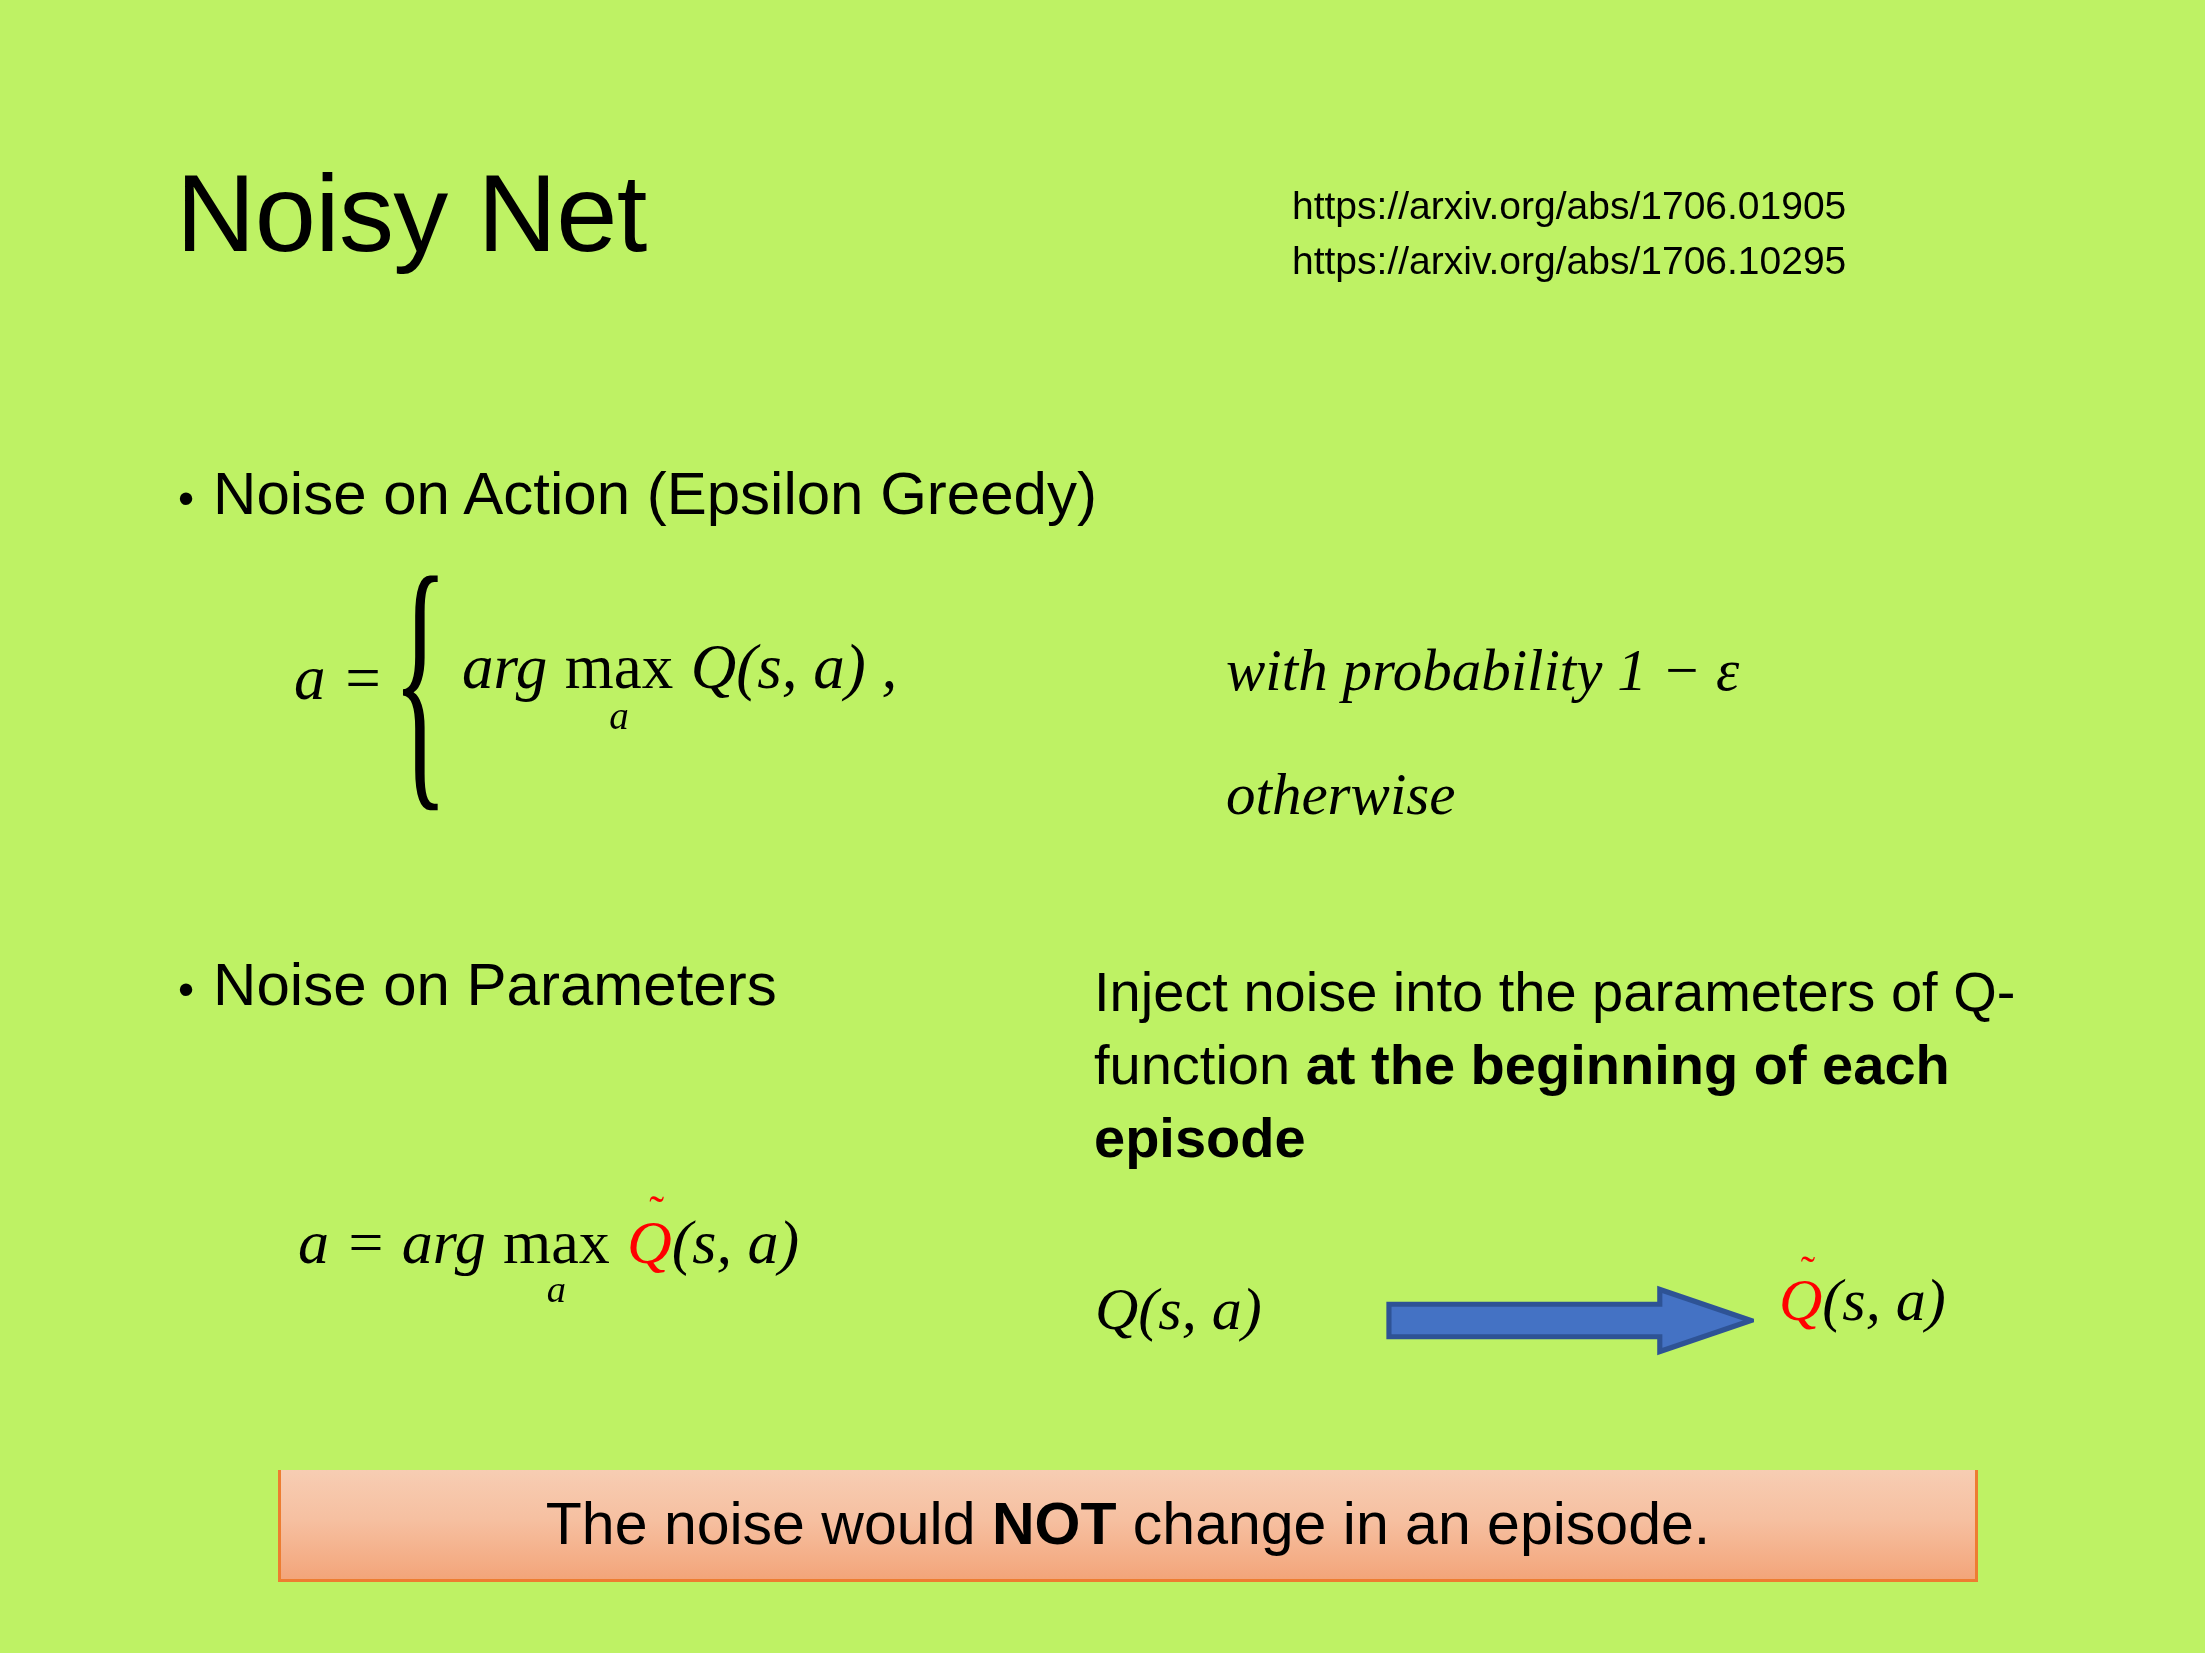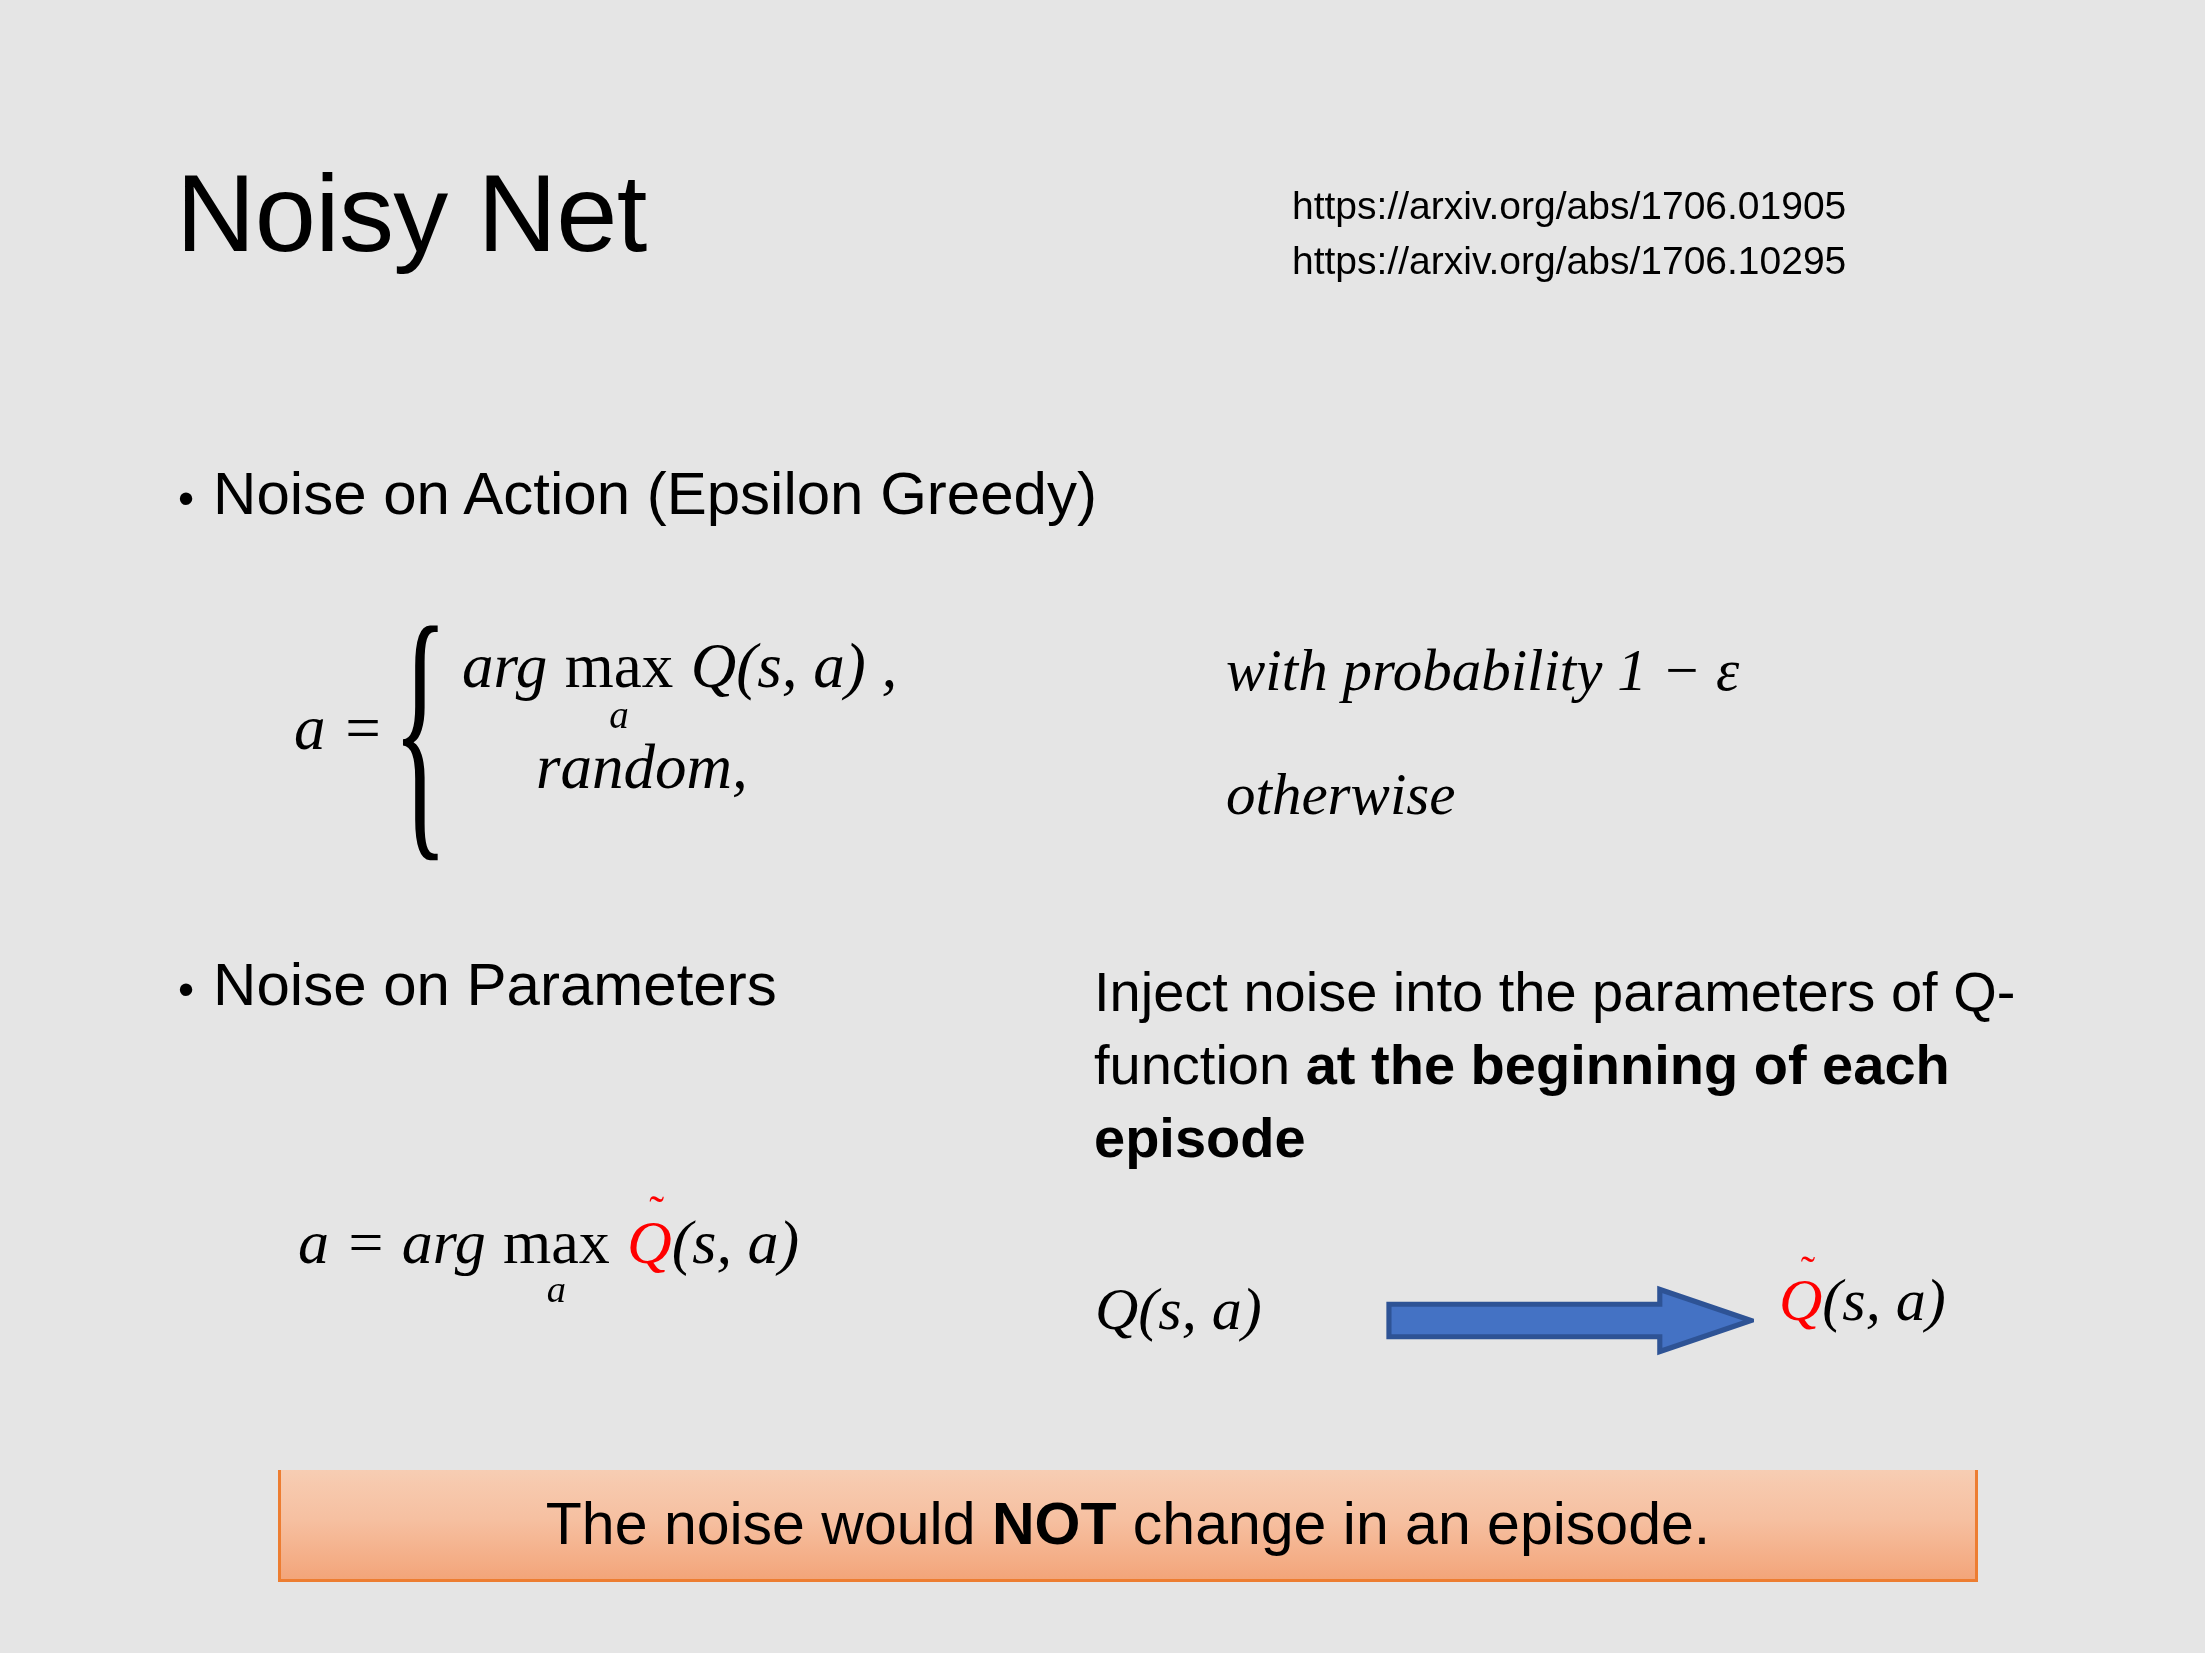--- a/index.html
+++ b/index.html
@@ -15,21 +15,21 @@
     font-family: "Liberation Sans", sans-serif;
     color: #000000;
   }
 
   
   #slide {
     position: absolute;
     left: 0; top: 0;
     width: 2205px;
     height: 1654px;
-    background: #e5e5e5;
+    background: #bef264;
   }
 
   
   #slide-title {
     position: absolute;
     left: 176px;
     top: 158px;
     font-family: "Liberation Sans", sans-serif;
     font-size: 110px;
     font-weight: 400;
@@ -295,23 +295,20 @@
     <span class="brace">{</span>
     <span class="cases">
       <span class="case-line case-1">
         <span class="case-body">
           <span class="math">arg</span><span>&nbsp;</span><span class="maxop">
               <span class="op">max</span>
               <span class="sub" style="font-size:0.62em;">a</span>
             </span><span>&nbsp;</span><span class="math">Q(s, a) ,</span>
         </span>
       </span>
-      <span class="case-line case-2">
-        <span class="case-body math">random,</span>
-      </span>
     </span>
   </div>
 
   <div id="eq-conditions">
     <span class="math cond">with probability 1 − ε</span>
     <span class="math cond">otherwise</span>
   </div>
 
   <div class="bullet-row" id="bullet-noise-params">
     <span class="bullet-dot">•</span>

